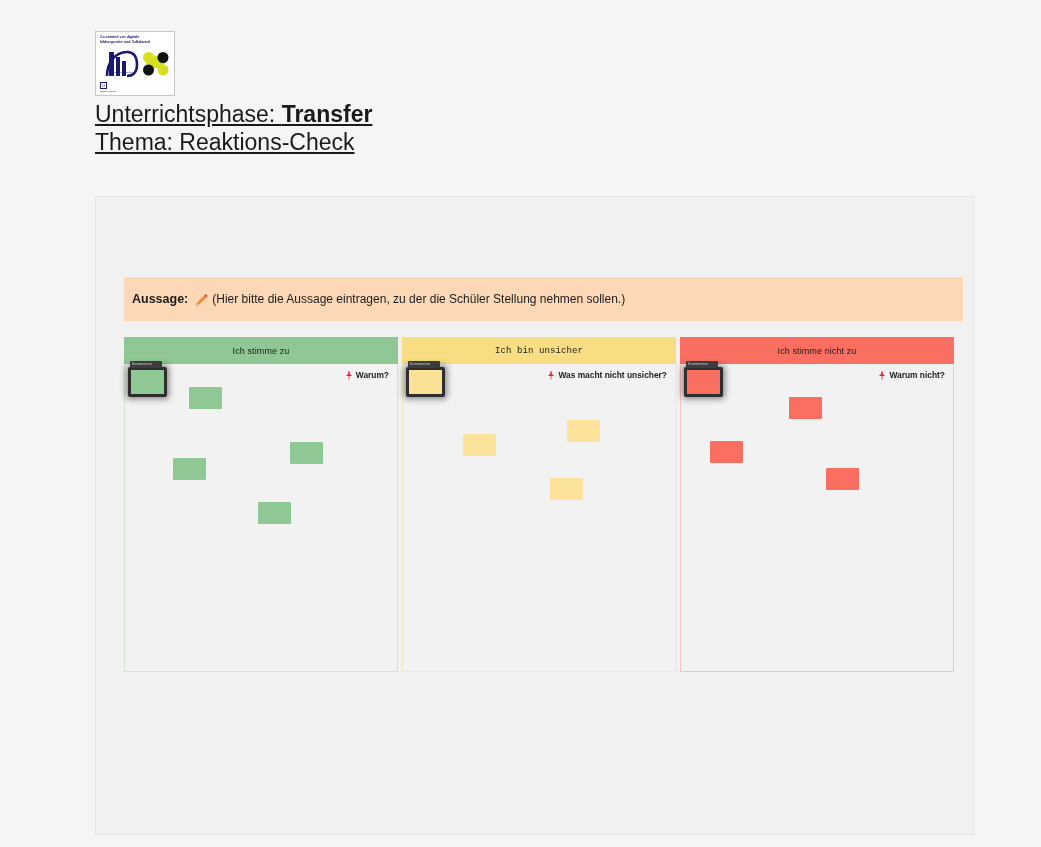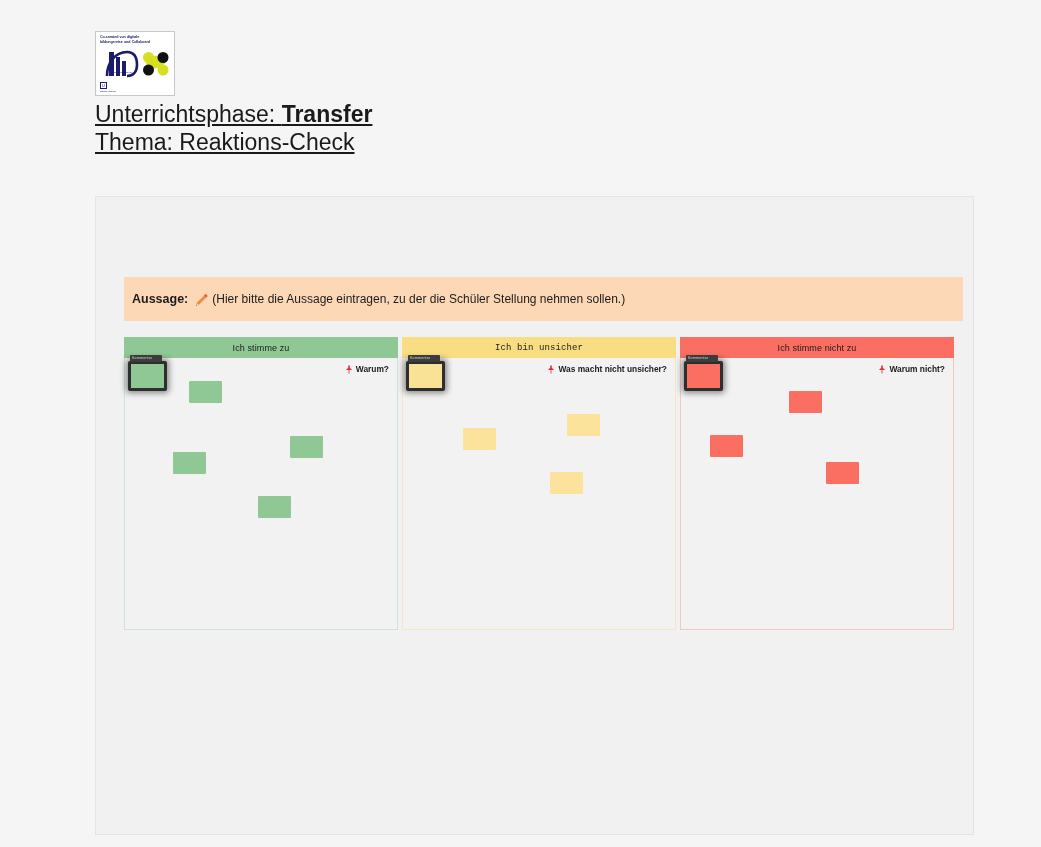--- a/index.html
+++ b/index.html
@@ -159,37 +159,37 @@
     position: absolute;
     top: 337px;
     width: 274px;
     height: 325px;
   }
   .col-green  { left: 124px; }
   .col-yellow { left: 402px; }
   .col-red    { left: 680px; }
 
   .col-head {
-    height: 21px;
+    height: 27px;
     width: 100%;
     color: #1c1c1c;
     font-size: 9px;
     font-weight: 500;
     display: flex;
     align-items: center;
     justify-content: center;
     letter-spacing: 0.1px;
   }
   .col-head.green  { background: #8fc894; }
   .col-head.yellow { background: #f8dd82; font-family: Liberation Mono, monospace; }
   .col-head.red    { background: #fa6f62; }
 
   .col-body {
     position: relative;
-    height: 272px;
+    height: 308px;
     width: 100%;
     background: #f2f2f2;
     border: 1px solid transparent;
     border-top: none;
   }
   .col-body.green  { border-color: #cfe3d0; }
   .col-body.yellow { border-color: #f2e9c4; }
   .col-body.red    { border-color: #f8c6c0; }
 
   

